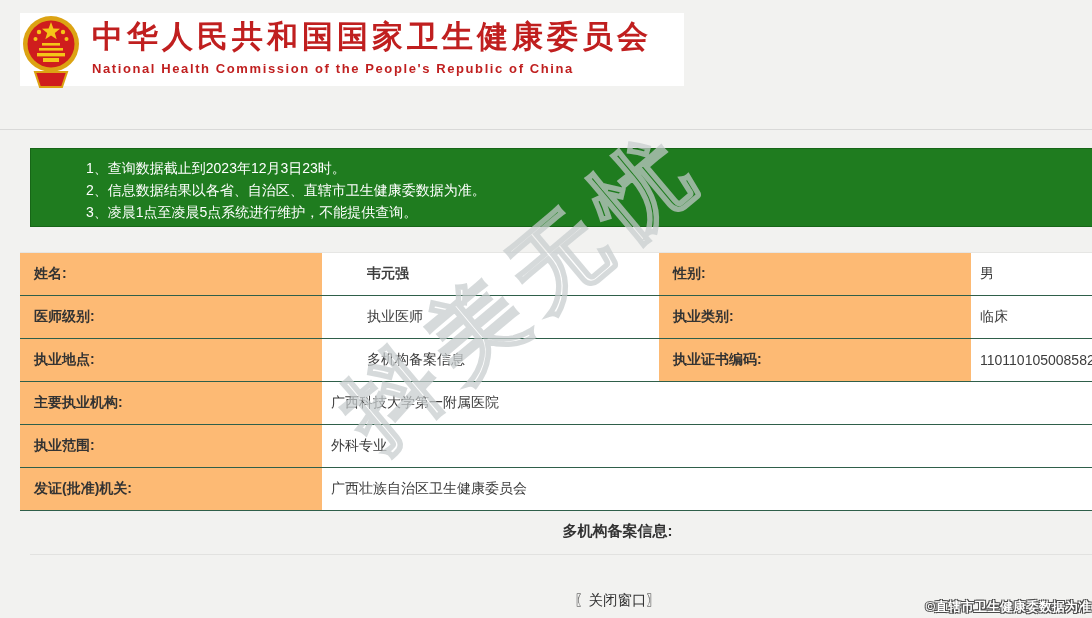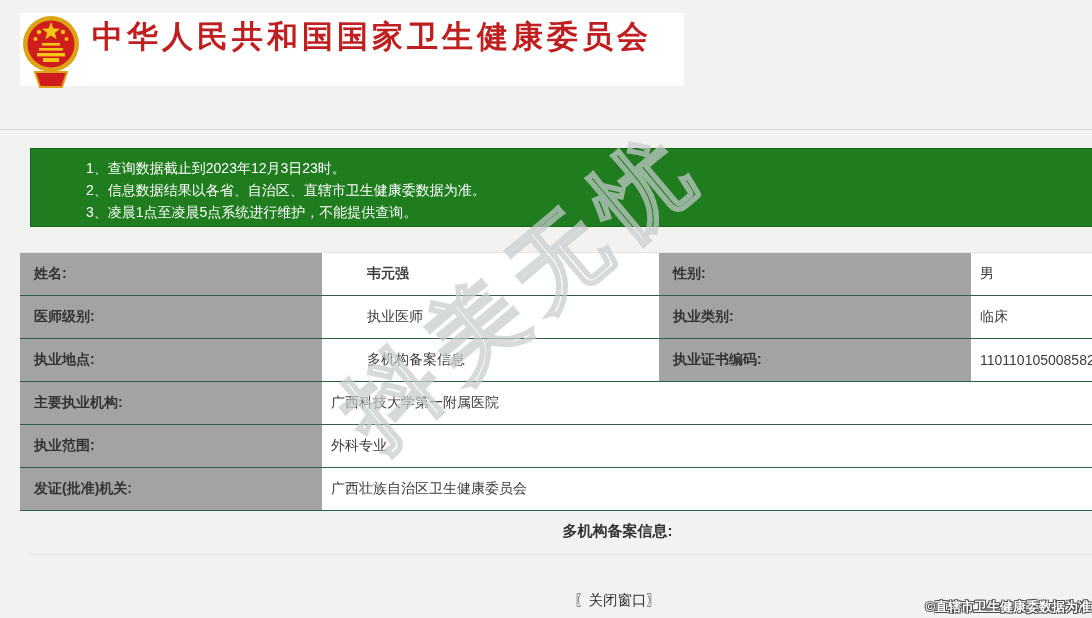--- a/index.html
+++ b/index.html
@@ -49,21 +49,21 @@
   }
 
   
   .record-table { margin-top: 25px; width: 100%; border-top: 1px solid #e6e6e4; }
   .record-row {
     display: flex; height: 43px; border-bottom: 1px solid #2f5f4a;
     background: #ffffff;
   }
   .cell { display: flex; align-items: center; font-size: 14px; overflow: hidden; white-space: nowrap; }
   .cell.label {
-    background: #a3a3a3; font-weight: bold; color: #333;
+    background: #fdba74; font-weight: bold; color: #333;
     padding-left: 14px;
   }
   .cell.value { background: #ffffff; color: #3c3c3c; padding-left: 9px; }
   .w-label1 { width: 302px; }
   .w-value1 { width: 301px; margin-left: 36px; }
   .w-label2 { width: 312px; padding-left: 12px; }
   .w-value2 { flex: 1; padding-left: 10px; }
   .w-valuewide { flex: 1; padding-left: 9px; }
   .value-name { font-weight: bold; color: #222; }
 
@@ -115,20 +115,21 @@
     <circle cx="13.5" cy="29" r="2" fill="#f5c518"></circle>
     <circle cx="44.5" cy="29" r="2" fill="#f5c518"></circle>
     <rect x="20" y="33" width="18" height="2.6" fill="#f5c518"></rect>
     <rect x="17" y="38" width="24" height="2.6" fill="#f5c518"></rect>
     <rect x="15" y="43" width="28" height="3.4" fill="#f5c518"></rect>
     <rect x="21" y="48" width="16" height="4" fill="#f5c518"></rect>
     <polygon fill="#cf1d1d" stroke="#dca313" stroke-width="2" points="13,62 45,62 40,77 18,77"></polygon>
   </svg>
   <div class="header-titles">
     <div class="header-title">中华人民共和国国家卫生健康委员会</div>
+    <div class="header-subtitle">National Health Commission of the People's Republic of China</div>
   </div>
 </div>
 
 <div class="top-divider"></div>
 
 <div class="content">
 
   <div class="notice-box">
     <div class="notice-line">1、查询数据截止到2023年12月3日23时。</div>
     <div class="notice-line">2、信息数据结果以各省、自治区、直辖市卫生健康委数据为准。</div>

